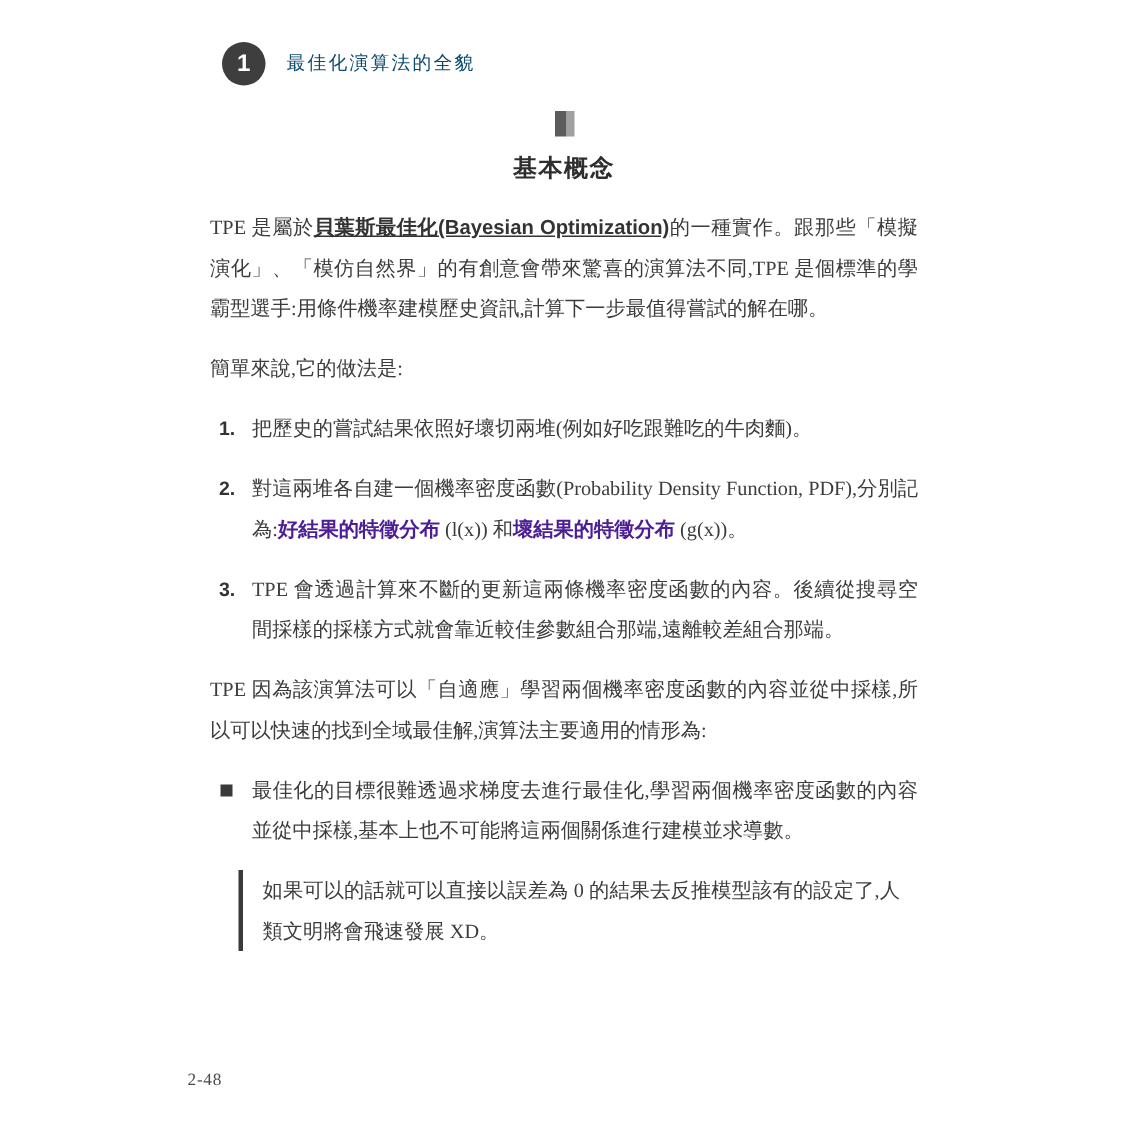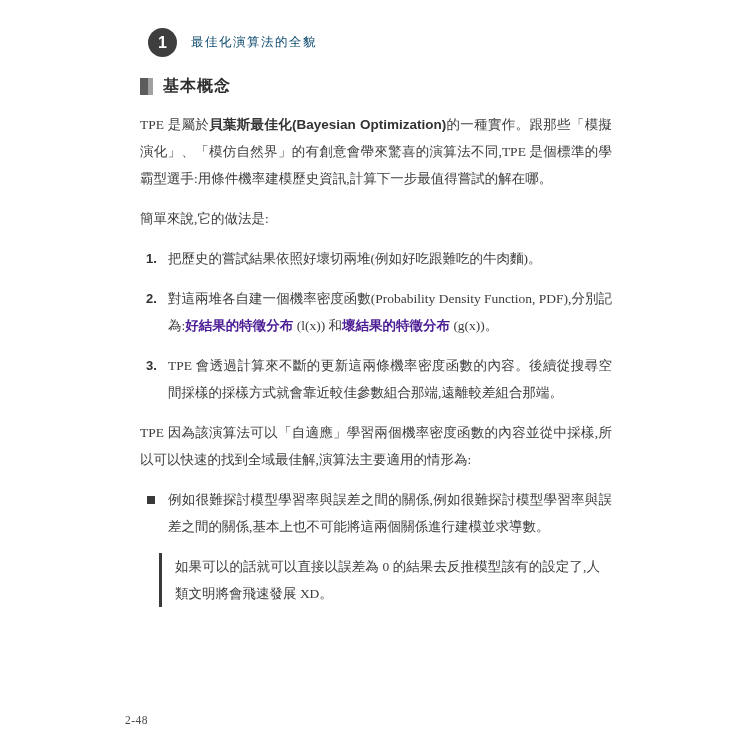--- a/index.html
+++ b/index.html
@@ -35,30 +35,30 @@
     position: absolute;
     left: 140px; top: 74px; width: 472px;
     font-size: 13.5px; line-height: 27px;
     text-align: justify;
   }
 
   .section-title {
     display: flex; align-items: center; gap: 10px;
     font-size: 16px; font-weight: bold; color: #2e2e2e;
     letter-spacing: 1px;
-    margin-bottom: 8px; line-height: 24px;
+    margin-bottom: 8px; line-height: 24px; flex-direction: column;
   }
   .section-marker {
     display: inline-block;
     width: 13px; height: 17px;
     background: linear-gradient(90deg, #5c5c5c 0%, #5c5c5c 58%, #a0a0a0 58%, #a0a0a0 100%);
   }
 
   .para { margin-top: 13px; }
-  .para b { font-weight: bold; color: #333333; }
+  .para b { font-weight: bold; color: #333333; text-decoration: underline; }
   .latin-bold { font-family: "Liberation Sans", sans-serif; }
 
   ol.steps, ul.points { list-style: none; }
   .step, .point {
     position: relative;
     margin-top: 13px;
     padding-left: 28px;
   }
   .step-num {
     position: absolute; left: 6px; top: 0;
@@ -122,21 +122,21 @@
         <span class="step-num">3.</span>
         <span>TPE 會透過計算來不斷的更新這兩條機率密度函數的內容。後續從搜尋空間採樣的採樣方式就會靠近較佳參數組合那端,遠離較差組合那端。</span>
       </li>
     </ol>
 
     <p class="para">TPE 因為該演算法可以「自適應」學習兩個機率密度函數的內容並從中採樣,所以可以快速的找到全域最佳解,演算法主要適用的情形為:</p>
 
     <ul class="points">
       <li class="point">
         <span class="bullet-square"></span>
-        <span>例如很難探討模型學習率與誤差之間的關係,例如很難探討模型學習率與誤差之間的關係,基本上也不可能將這兩個關係進行建模並求導數。</span>
+        <span>最佳化的目標很難透過求梯度去進行最佳化,學習兩個機率密度函數的內容並從中採樣,基本上也不可能將這兩個關係進行建模並求導數。</span>
       </li>
     </ul>
 
     <div class="note-box">
       <span>如果可以的話就可以直接以誤差為 0 的結果去反推模型該有的設定了,人類文明將會飛速發展 XD。</span>
     </div>
 
 
   </div>
 

